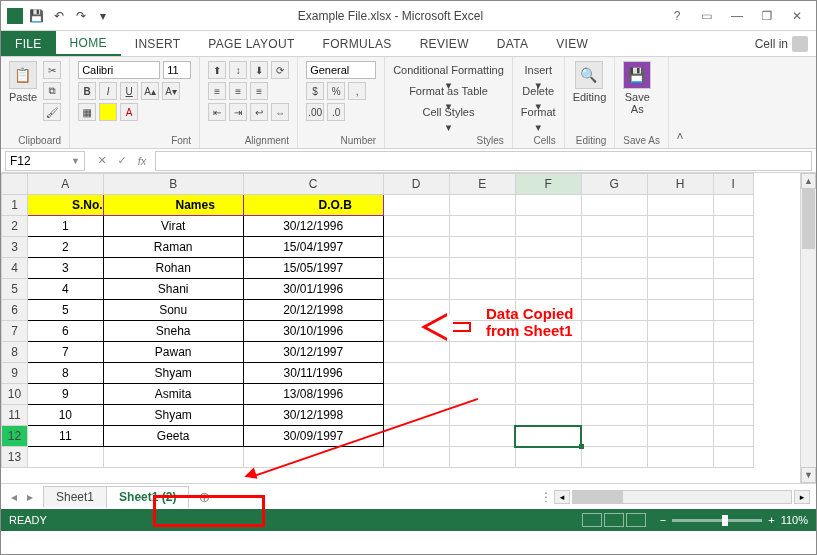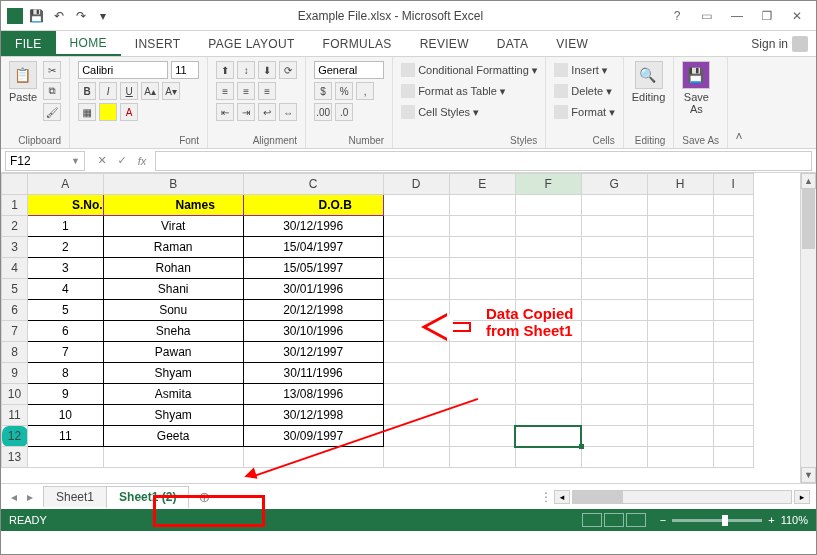--- a/index.html
+++ b/index.html
@@ -27,40 +27,40 @@
 .ribbon { height: 92px; background: #f5f5f5; border-bottom: 1px solid #d4d4d4; display:flex; }
 .group { border-right: 1px solid #e0e0e0; padding: 4px 8px 2px; display:flex; flex-direction:column; justify-content:space-between; }
 .group-label { font-size: 10px; color: #666; text-align:right; padding-top:2px; }
 .group-body { display:flex; align-items:flex-start; gap:6px; flex:1; }
 .big-btn { display:flex; flex-direction:column; align-items:center; gap:2px; font-size:11px; color:#444; }
 .big-btn .bicon { width:28px; height:28px; background:#e8e8e8; border:1px solid #ccc; display:flex; align-items:center; justify-content:center; font-size:14px; }
 .mini-col { display:flex; flex-direction:column; gap:3px; font-size:11px; }
 .mini-row { display:flex; gap:3px; align-items:center; }
 .sel { border:1px solid #bbb; background:#fff; font-size:11px; padding:1px 3px; height:18px; }
 .sbtn { width:18px; height:18px; border:1px solid #ccc; background:#f0f0f0; display:inline-flex; align-items:center; justify-content:center; font-size:10px; color:#444; }
-.ribbon-item { font-size:11px; color:#444; white-space:nowrap; display:flex; align-items:center; gap:3px; height:18px; }
+.ribbon-item { font-size:11px; color:#444; white-space:nowrap; display:flex; align-items:center; gap:3px; height:18px;flex-direction:column; }
 .ribbon-item .ricon { width:14px; height:14px; background:#e0e0e0; display:inline-block; }
 .collapse-ribbon { width:22px; display:flex; align-items:flex-end; justify-content:center; font-size:12px; color:#666; padding-bottom:4px; }
 
 
 .fxbar { height: 24px; display:flex; align-items:center; border-bottom:1px solid #d4d4d4; background:#fff; }
 .namebox { width:80px; border:1px solid #ccc; height:20px; margin:0 4px; font-size:12px; padding:2px 4px; display:flex; align-items:center; justify-content:space-between; }
 .namebox .dd { font-size:9px; color:#888; }
 .fx-btns { display:flex; gap:2px; padding:0 4px; }
 .fx-btns span { width:18px; height:18px; display:inline-flex; align-items:center; justify-content:center; font-size:11px; color:#888; border:1px solid transparent; }
 .formula-input { flex:1; border:1px solid #ccc; height:20px; margin-right:4px; }
 
 
 .grid-wrap { position:relative; height: 310px; overflow:hidden; background:#fff; }
 .grid { border-collapse: collapse; table-layout: fixed; }
 .grid th, .grid td { border: 1px solid #d4d4d4; font-size: 12px; height: 21px; padding: 0; }
 .grid thead th { background: #f0f0f0; color:#444; font-weight:normal; text-align:center; }
 .grid thead th.sel-col { background:#d6e9d8; }
 .grid .rowhdr { background:#f0f0f0; color:#444; text-align:center; width:26px; }
-.grid .rowhdr.sel-row { background:#14b8a6;border-radius:7px; }
+.grid .rowhdr.sel-row { background:#22c55e; }
 .grid td { text-align:center; }
 .grid .data-border td.dcell { border:1px solid #000; }
 .grid .hdr-row td.dcell { background: #ffff00; font-weight: bold; border:1px solid #a21caf;padding-left:44px; }
 .corner { width:26px; background:#f0f0f0; }
 .selected-cell { outline: 2px solid #217346; outline-offset:-1px; position:relative; }
 .selected-cell::after { content:''; position:absolute; right:-3px; bottom:-3px; width:5px; height:5px; background:#217346; }
 
 
 .anno { position:absolute; color:#ff0000; font-weight:bold; font-size:15px; pointer-events:none; }
 .arrow-big { position:absolute; width:0; height:0; border-top:14px solid transparent; border-bottom:14px solid transparent; border-right:26px solid #ff0000; }
@@ -120,21 +120,21 @@
   <div class="tab file">FILE</div>
   <div class="tab active">HOME</div>
   <div class="tab">INSERT</div>
   <div class="tab">PAGE LAYOUT</div>
   <div class="tab">FORMULAS</div>
   <div class="tab">REVIEW</div>
   <div class="tab">DATA</div>
   <div class="tab">VIEW</div>
   <div class="spacer"></div>
   <div class="signin">
-      <span>Sign in</span>
+      <span>Cell in</span>
       <span class="avatar"></span>
     </div>
 </div>
 
 <div class="ribbon">
   <div class="group">
     <div class="group-body">
       <div class="big-btn">
           <div class="bicon">📋</div>
           <span>Paste</span>
@@ -144,21 +144,21 @@
         <span class="sbtn">⧉</span>
         <span class="sbtn">🖌</span>
       </div>
     </div>
     <div class="group-label">Clipboard</div>
   </div>
   <div class="group">
     <div class="group-body">
       <div class="mini-col">
         <div class="mini-row">
-            <input class="sel" style="width: 90px;" value="Calibri">
+            <input class="sel" style="width: 82px;" value="Calibri">
             <input class="sel" style="width: 28px;" value="11">
           </div>
         <div class="mini-row">
           <span class="sbtn" style="font-weight:bold">B</span>
           <span class="sbtn" style="font-style:italic">I</span>
           <span class="sbtn" style="text-decoration:underline">U</span>
           <span class="sbtn">A▴</span>
           <span class="sbtn">A▾</span>
         </div>
         <div class="mini-row">

